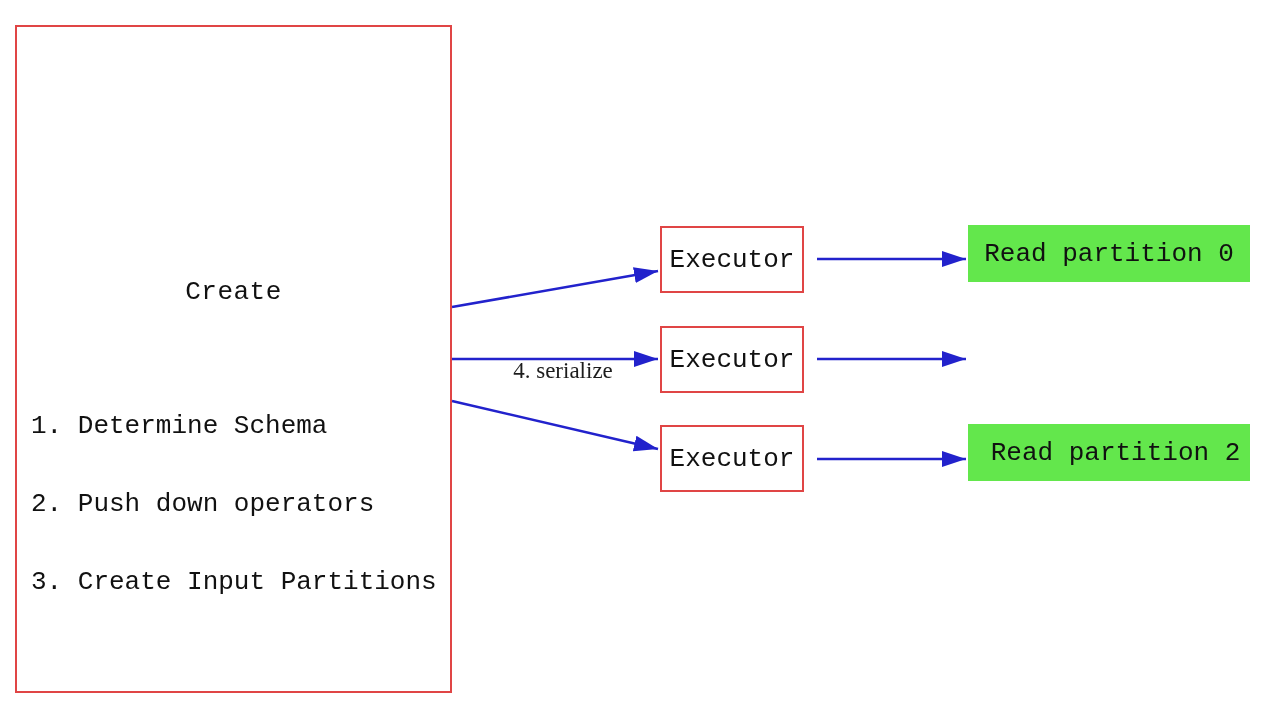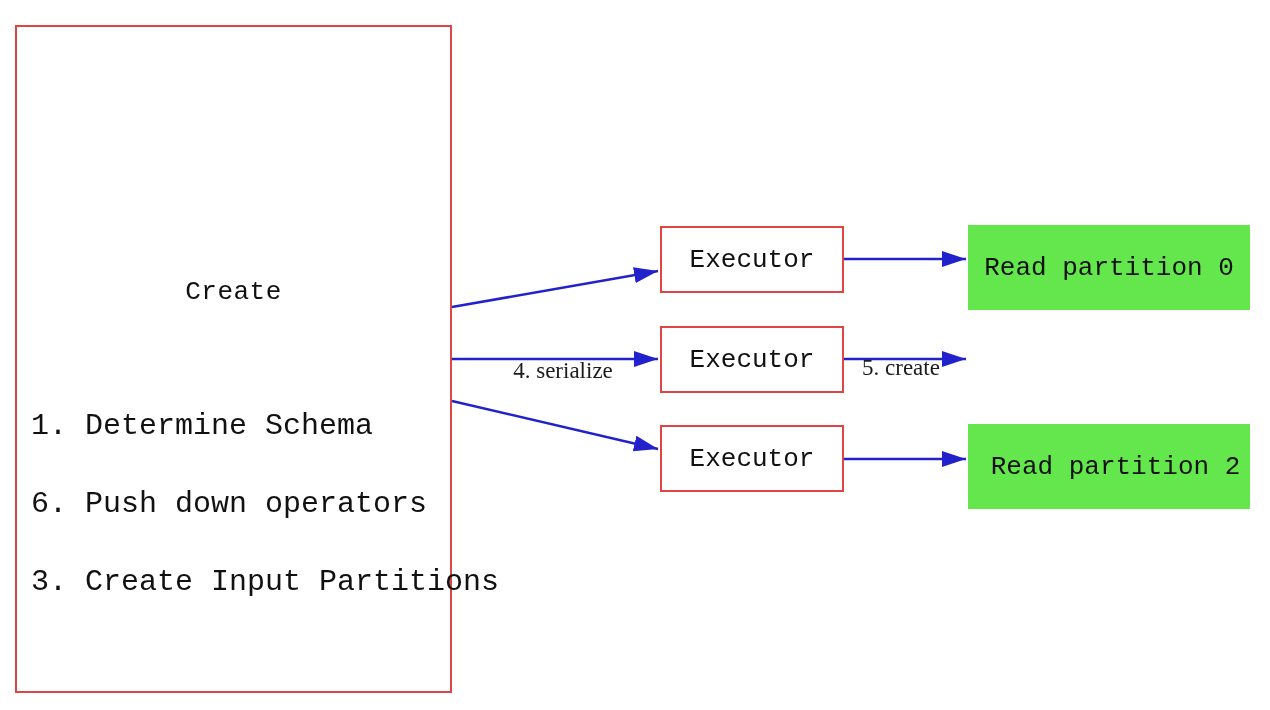--- a/index.html
+++ b/index.html
@@ -38,40 +38,40 @@
     left: 15px; top: 277px;
     width: 437px;
     text-align: center;
     font-size: 26px;
     letter-spacing: 0.5px;
     white-space: pre;
   }
   .driver-steps {
     position: absolute;
     left: 31px; top: 361px;
-    font-size: 30px;
+    font-size: 26px;
     line-height: 26px;
     white-space: pre;
   }
   .exec-box {
     position: absolute;
     left: 660px;
-    width: 184px; height: 67px;
+    width: 144px; height: 67px;
     border: 2px solid var(--red);
     background: #ffffff;
     display: flex;
     align-items: center;
     justify-content: center;
     font-size: 26px;
     white-space: pre;
   }
   .part-box {
     position: absolute;
     left: 968px;
-    width: 282px; height: 85px;
+    width: 282px; height: 57px;
     background: var(--green);
     display: flex;
     align-items: center;
     justify-content: center;
     font-size: 26px;
     white-space: pre;
   }
   .row0e { top: 226px; }
   .row1e { top: 326px; }
   .row2e { top: 425px; }
@@ -107,31 +107,30 @@
     <line x1="452" y1="401" x2="658" y2="449" stroke="currentColor" stroke-width="2.5" marker-end="url(#ah)"></line>
     <line x1="817" y1="259" x2="966" y2="259" stroke="currentColor" stroke-width="2.5" marker-end="url(#ah)"></line>
     <line x1="817" y1="359" x2="966" y2="359" stroke="currentColor" stroke-width="2.5" marker-end="url(#ah)"></line>
     <line x1="817" y1="459" x2="966" y2="459" stroke="currentColor" stroke-width="2.5" marker-end="url(#ah)"></line>
   </svg>
 
   <div class="driver-box"></div>
   <div class="driver-title">Create</div>
   <div class="driver-steps">
     <div>1. Determine Schema</div>
-    <div>6. Push down operators</div>
+    <div>2. Push down operators</div>
     <div>3. Create Input Partitions</div>
   </div>
 
   <div class="exec-box row0e">Executor</div>
   <div class="exec-box row1e">Executor</div>
   <div class="exec-box row2e">Executor</div>
 
   <div class="part-box row0p">Read partition 0</div>
   <div class="part-box row2p">Read partition 2</div>
 
   <div class="edge-label label-serialize">
     <div>4. serialize</div>
   </div>
   <div class="edge-label label-reader">
-    <div>5. create</div>
   </div>
 
 </div>
 
 </body></html>

